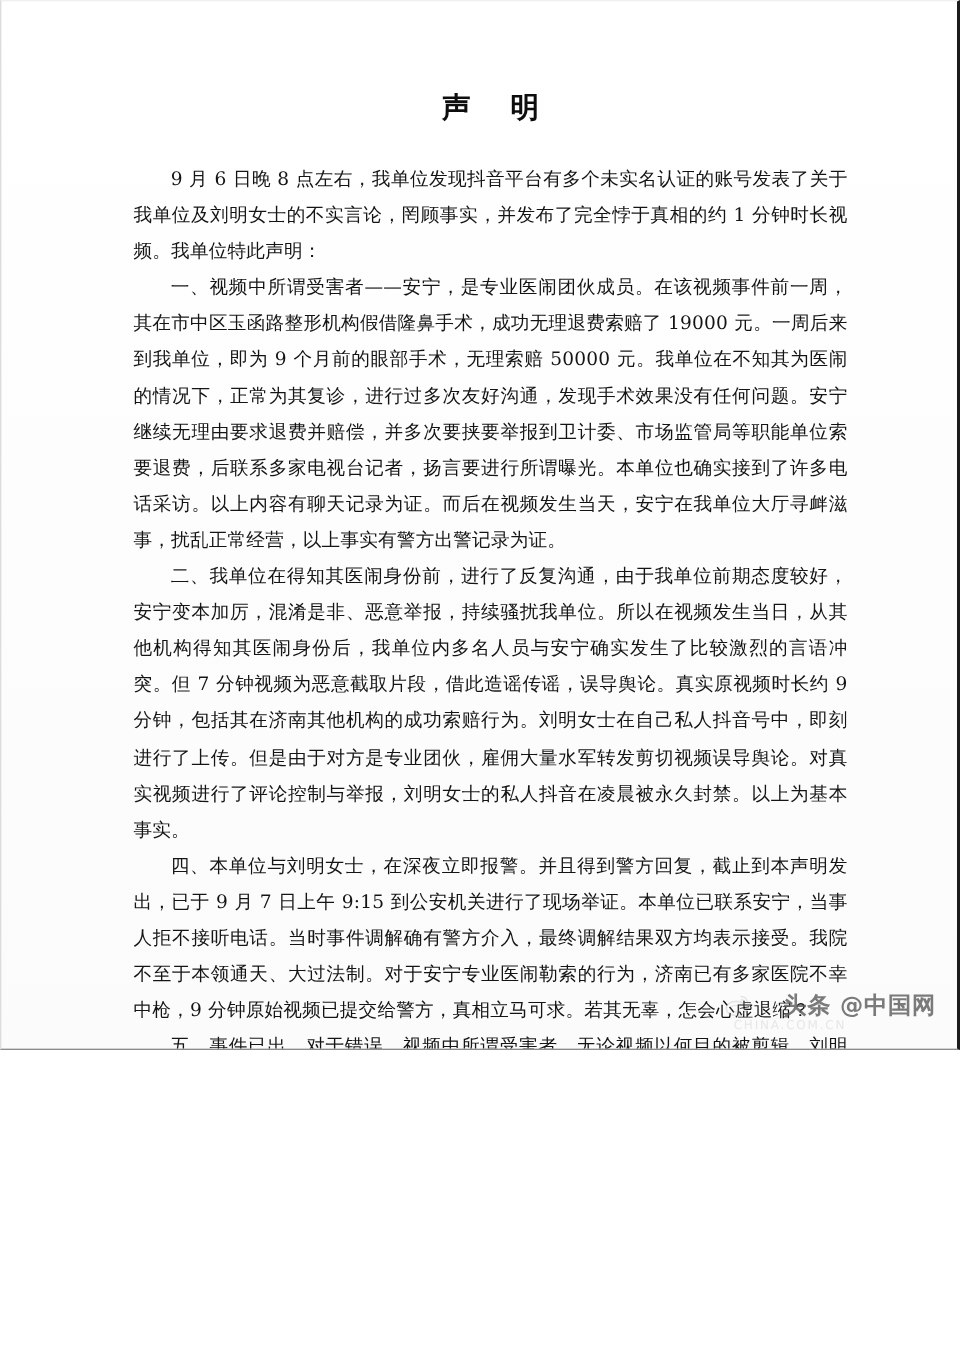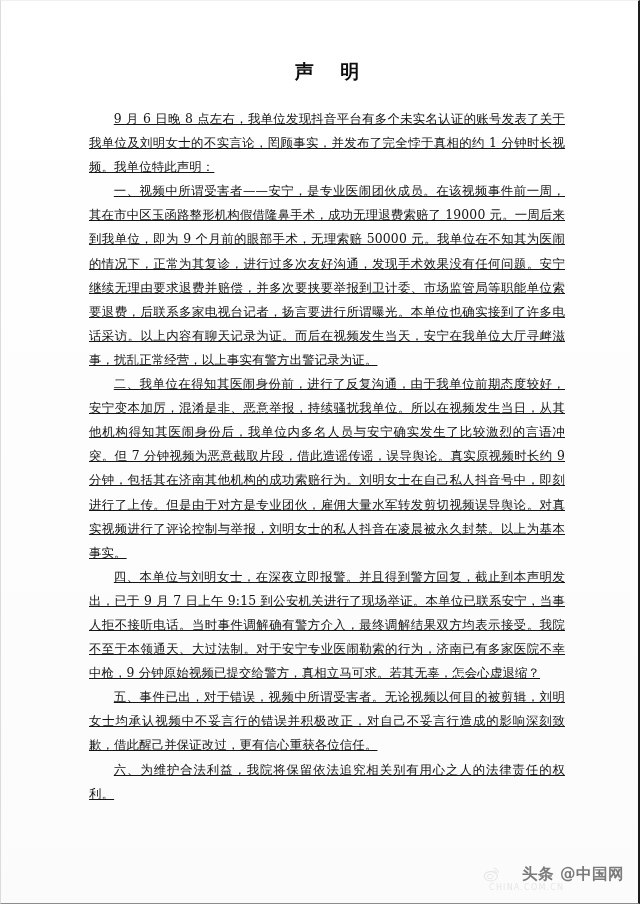--- a/index.html
+++ b/index.html
@@ -8,21 +8,21 @@
     padding: 0;
     background: #ffffff;
   }
   body {
     font-family: "DejaVu Serif", "Liberation Serif", serif;
   }
 
   #page {
     position: relative;
     width: 640px;
-    height: 904px;
+    height: 700px;
     background: #fefefe;
     overflow: hidden;
     box-sizing: border-box;
     border-right: 2px solid #1b1b1b;
     border-bottom: 1px solid #8c8c8c;
     border-left: 1px solid #dcdcdc;
     border-top: 1px solid #f0f0f0;
   }
 
   
@@ -54,21 +54,20 @@
   .para {
     font-size: 12.4px;
     line-height: 24.1px;
     color: #141414;
     margin: 0 0 0 0;
     text-align: justify;
     text-justify: inter-ideograph;
     text-indent: 2em;
     letter-spacing: 0.15px;
     font-family: "DejaVu Serif", "Liberation Serif", serif;
-    text-decoration: underline;
   }
 
   .para + .para { margin-top: 0px; }
 
   
   #watermark {
     position: absolute;
     right: 14px;
     bottom: 18px;
     display: flex;

